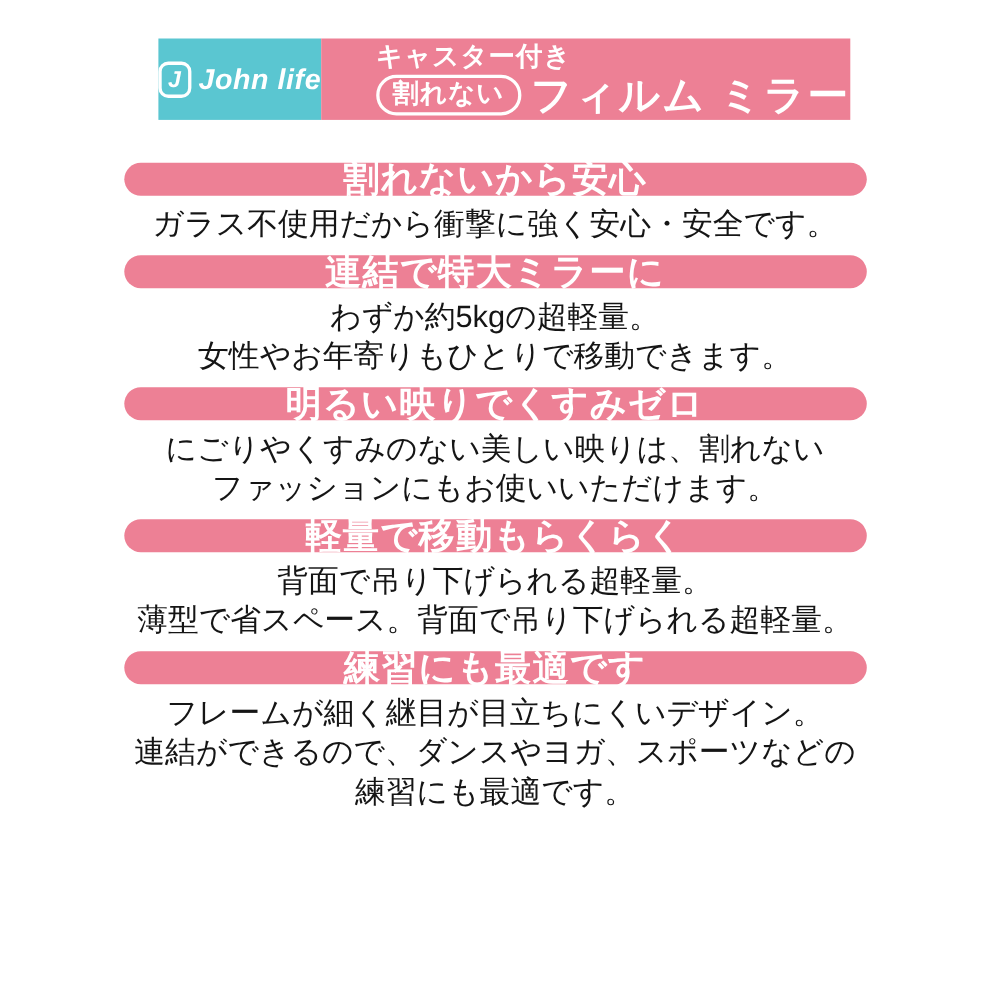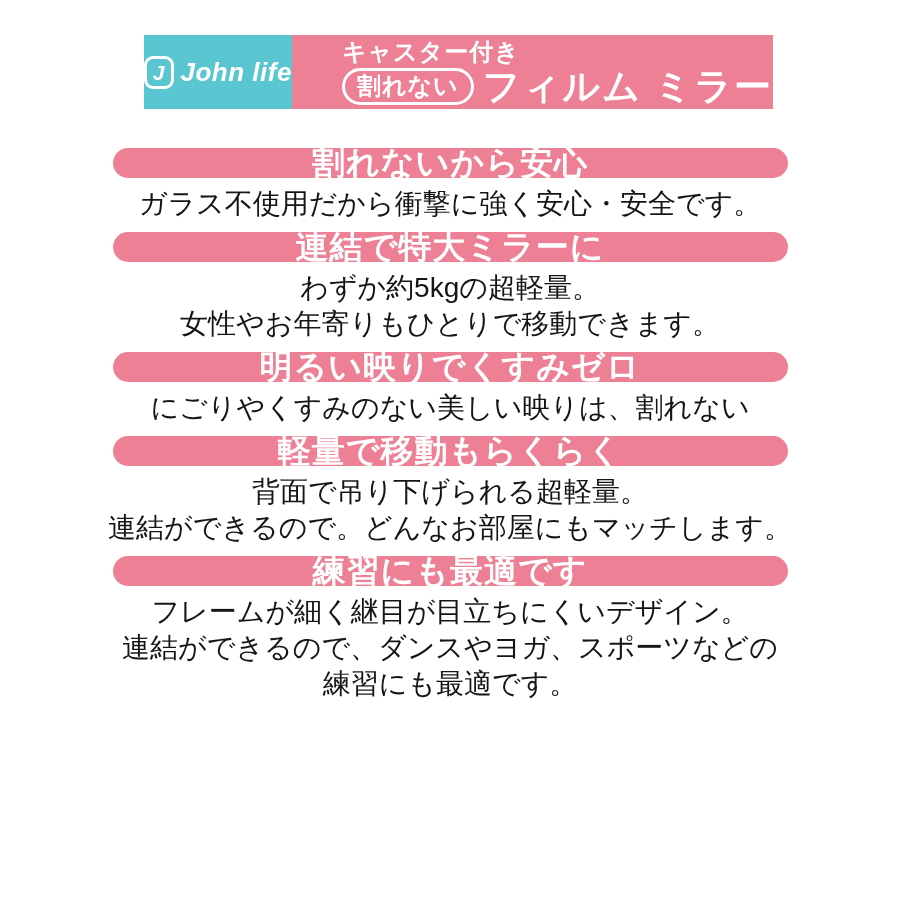--- a/index.html
+++ b/index.html
@@ -178,30 +178,31 @@
       <span class="line">女性やお年寄りもひとりで移動できます。</span>
     </p>
   </section>
 
   <section class="feature">
     <div class="banner">
       <span>明るい映りでくすみゼロ</span>
     </div>
     <p class="desc">
       <span class="line">にごりやくすみのない美しい映りは、割れない</span>
+      <span class="line">ファッションにもお使いいただけます。</span>
     </p>
   </section>
 
   <section class="feature">
     <div class="banner">
       <span>軽量で移動もらくらく</span>
     </div>
     <p class="desc">
       <span class="line">背面で吊り下げられる超軽量。</span>
-      <span class="line">連結ができるので。どんなお部屋にもマッチします。</span>
+      <span class="line">薄型で省スペース。背面で吊り下げられる超軽量。</span>
     </p>
   </section>
 
   <section class="feature">
     <div class="banner">
       <span>練習にも最適です</span>
     </div>
     <p class="desc">
       <span class="line">フレームが細く継目が目立ちにくいデザイン。</span>
       <span class="line">連結ができるので、ダンスやヨガ、スポーツなどの</span>

